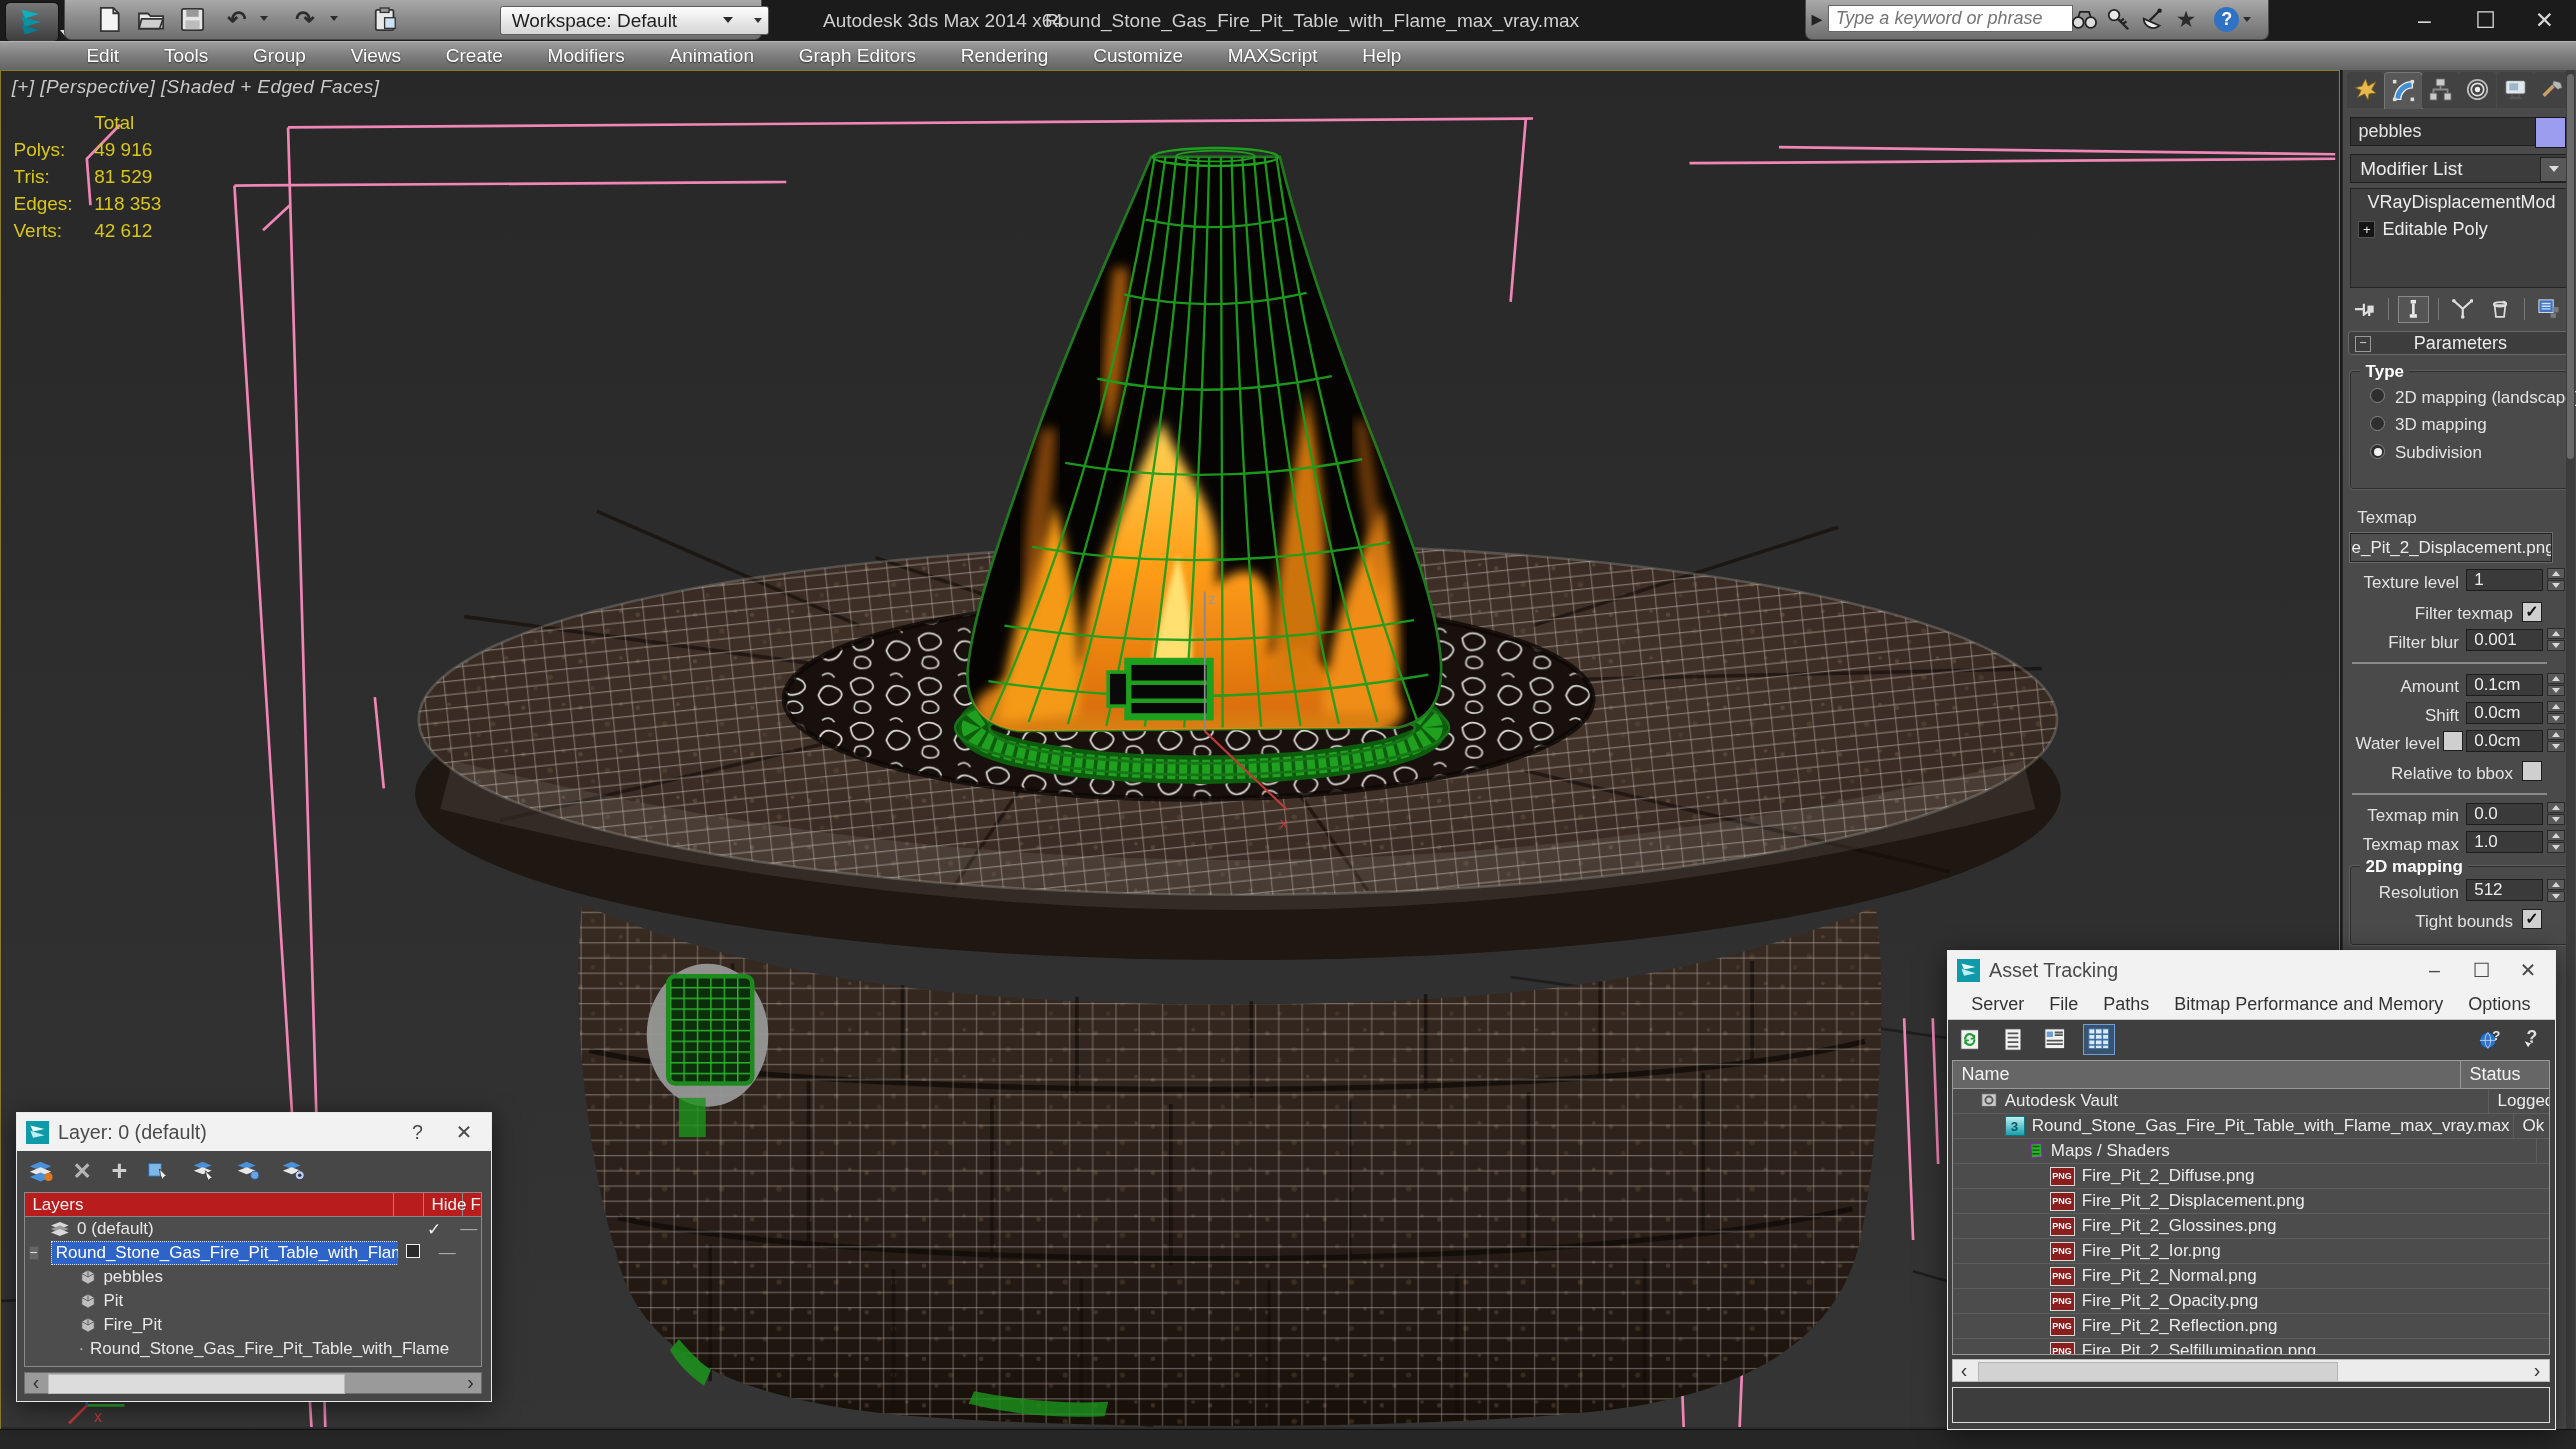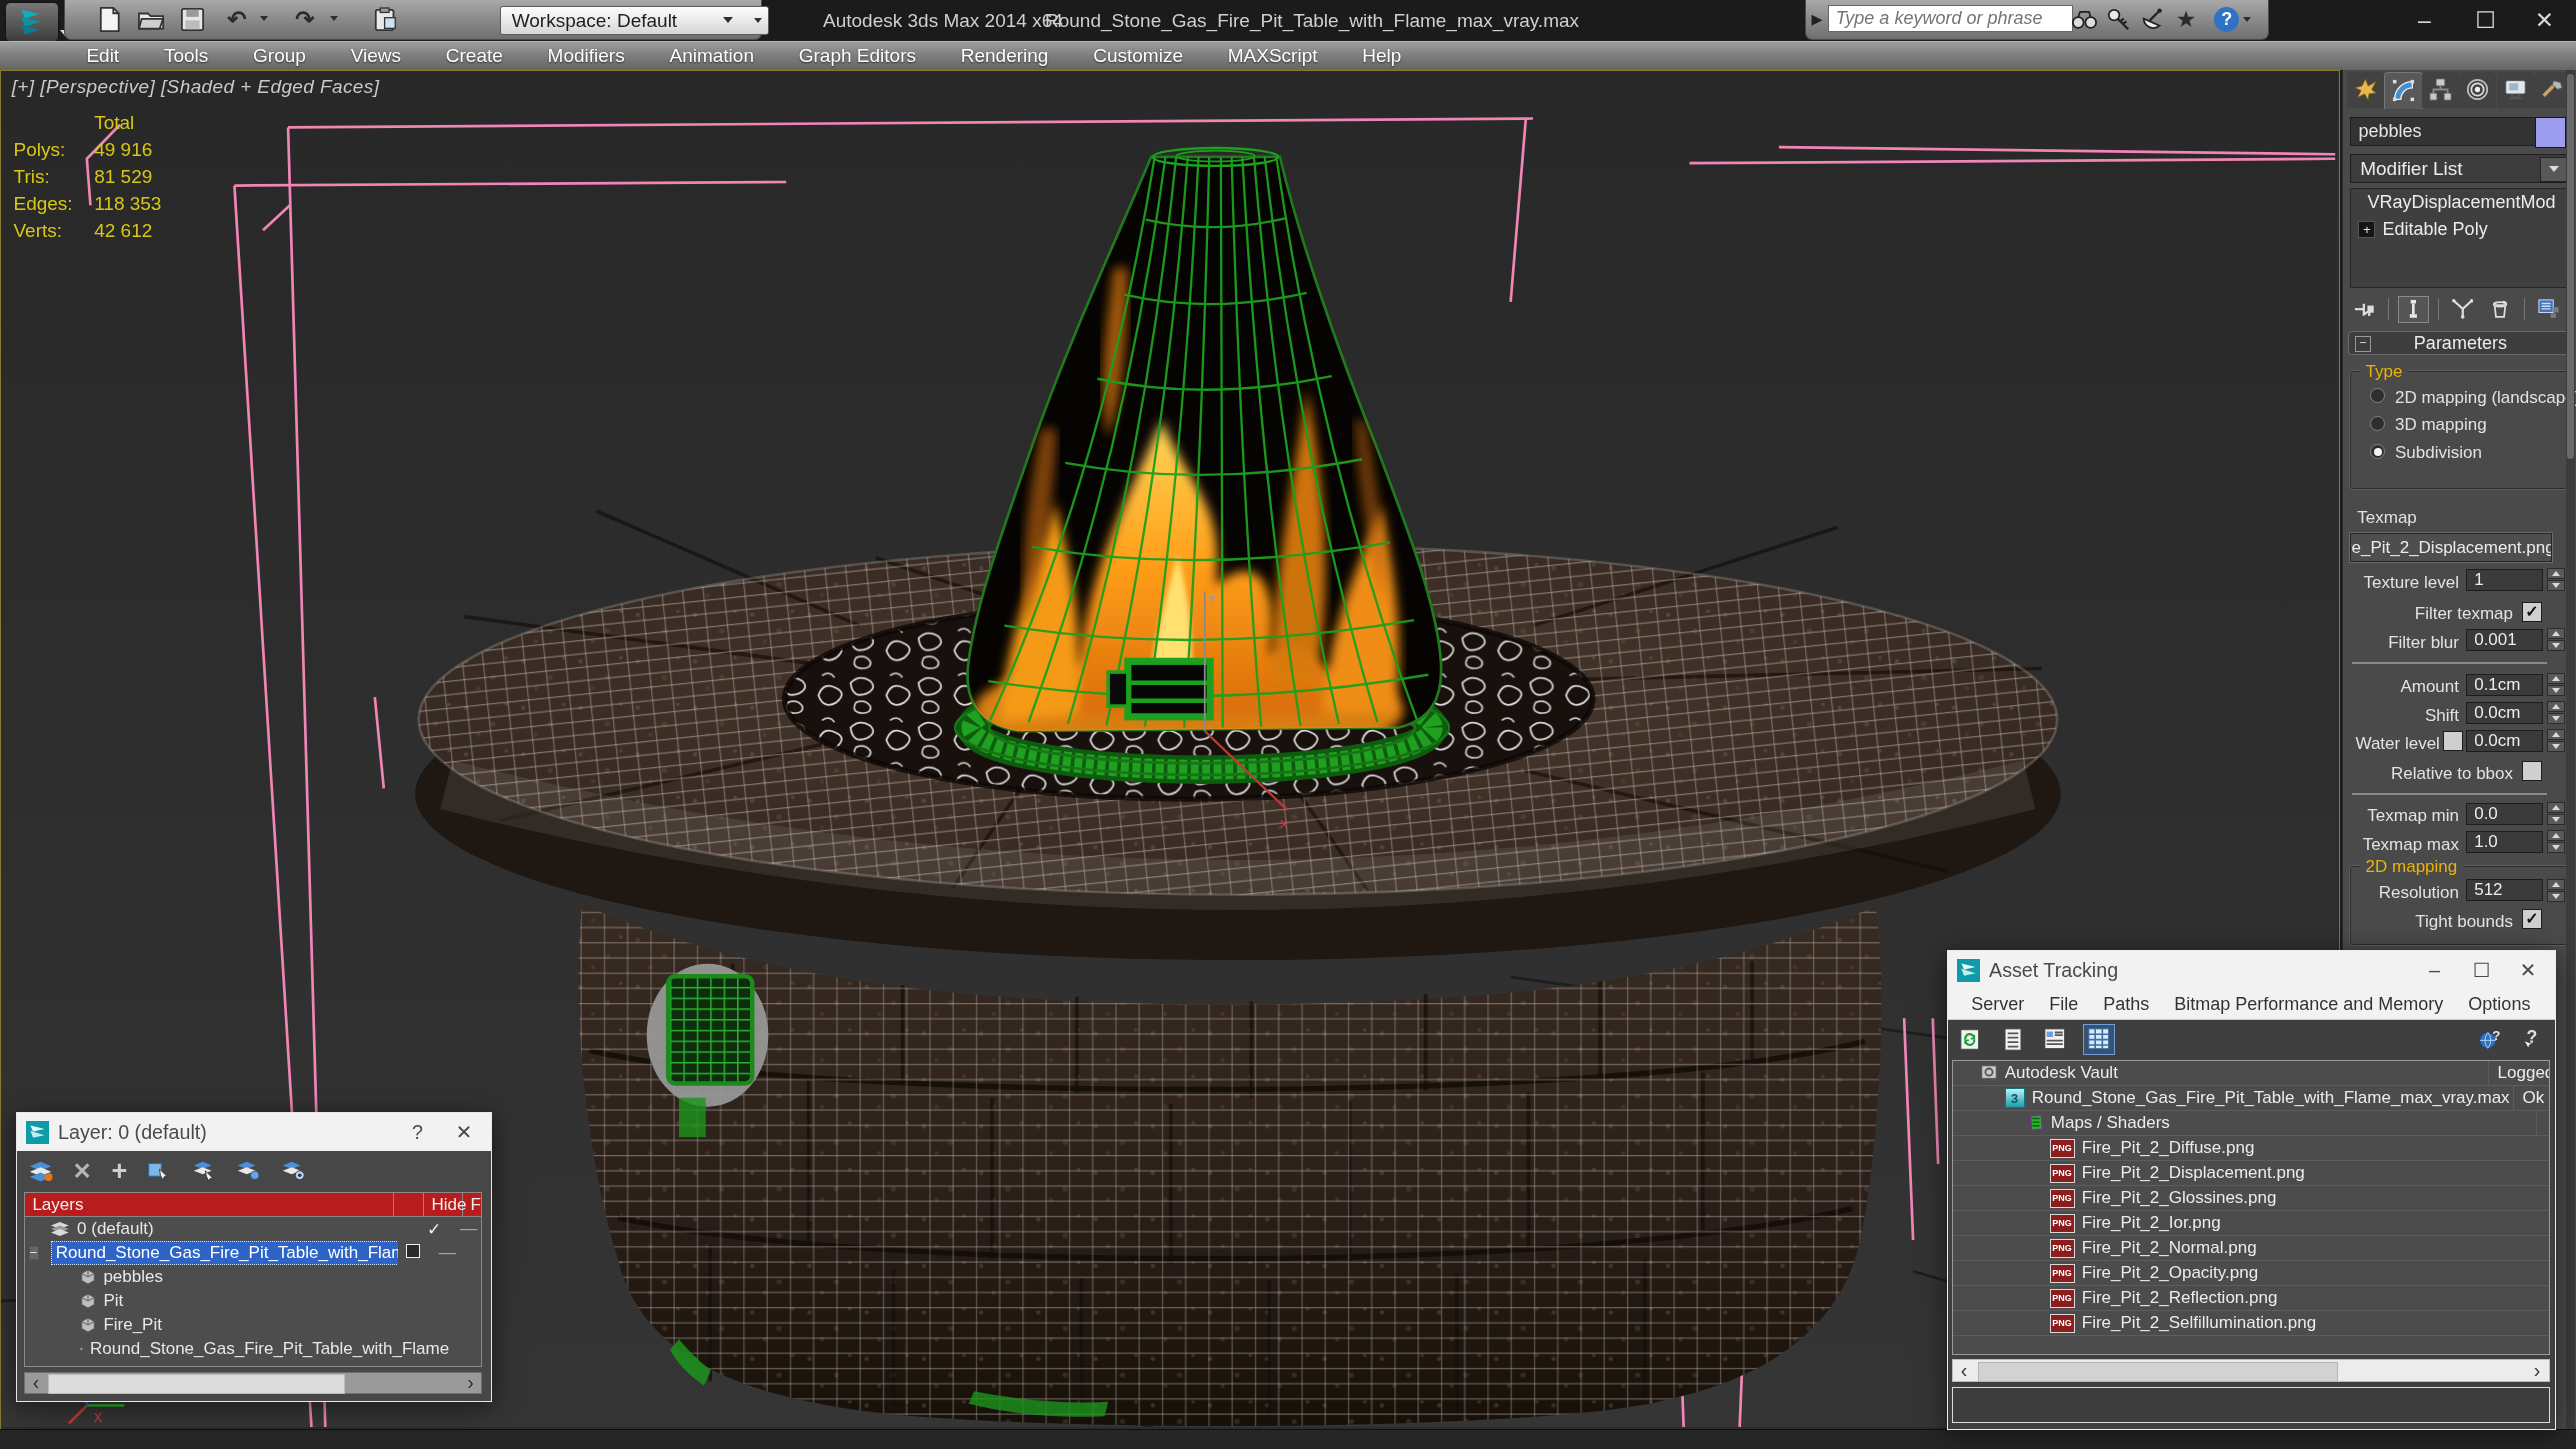--- a/index.html
+++ b/index.html
@@ -80,22 +80,22 @@
   .sep{width:0.9px;height:21.5px;background:#777;}
   .stool{display:flex;align-items:center;justify-content:center;width:29px;height:25px;}
   .stool.pressed{border:0.9px solid #8a8a8a;background:#555;}
   #rollout-hdr{position:absolute;left:5.4px;top:261px;width:224px;height:24px;background:#3d3d3d;
     border:0.9px solid #6a6a6a;border-radius:3.6px;color:#ececec;font-size:18px;display:flex;
     align-items:center;justify-content:center;box-sizing:border-box;}
   #rollout-hdr .minus{position:absolute;left:5.4px;top:3.6px;width:14.3px;height:14.3px;border:0.9px solid #999;
     color:#ddd;font-size:12.5px;line-height:13.4px;text-align:center;}
   .grp{position:absolute;left:7.2px;width:216px;border:0.9px solid #2c2c2c;outline:0.9px solid #5e5e5e;
     border-radius:2.7px;}
-  .grp-legend{position:absolute;left:9px;top:-9.8px;background:#4a4a4a;padding:0 5.4px;color:#eab308;
-    font-size:17px;}
+  .grp-legend{position:absolute;left:9px;top:-9.8px;background:#4a4a4a;padding:0 5.4px;color:#ffffff;
+    font-size:17px;font-weight:bold;}
   .radio{position:absolute;width:13.4px;height:13.4px;border-radius:50%;background:#2e2e2e;
     border:1.8px solid #868686;}
   .radio.sel::after{content:"";position:absolute;left:2.7px;top:2.7px;width:8px;height:8px;
     border-radius:50%;background:#f2f2f2;}
   .plabel{position:absolute;color:#e2e2e2;font-size:17px;white-space:nowrap;}
   .plabel.r{text-align:right;}
   .pfield{position:absolute;height:21.5px;background:#3a3a3a;border:0.9px solid #1c1c1c;color:#ececec;
     font-size:17px;display:flex;align-items:center;padding-left:7.2px;box-sizing:border-box;}
   .spinner{position:absolute;width:18px;height:23px;display:flex;flex-direction:column;gap:1.8px;}
   .spinner span{flex:1;background:#5a5a5a;border:0.9px solid #2a2a2a;display:flex;align-items:center;
@@ -945,20 +945,24 @@
         </div>
         <div class="atool">
           <svg width="19.7" height="23" viewBox="0 0 22 26">
               <text x="6" y="17" font-size="20" font-weight="bold" fill="#e0e0e0" font-family="Liberation Sans">?</text>
               <path d="M3 14l5 9 2-4 4-1z" fill="#e8e8e8" stroke="#333"></path>
             </svg>
         </div>
       </div>
     </div>
     <div id="asset-table">
+      <div class="at-hdr">
+        <div style="width:508px">Name</div>
+        <div style="flex:1;border-right:none">Status</div>
+      </div>
       <div class="arow">
         <span class="nm" style="padding-left:27px">
           <svg class="ic" width="18" height="18" viewBox="0 0 20 20">
               <rect x="2" y="2" width="16" height="14" fill="#c9c9c9" stroke="#555"></rect>
               <circle cx="10" cy="9" r="4" fill="none" stroke="#555" stroke-width="2"></circle>
               <rect x="4" y="16" width="3" height="3" fill="#555"></rect>
               <rect x="13" y="16" width="3" height="3" fill="#555"></rect>
             </svg>
           <span>Autodesk Vault</span>
         </span>

